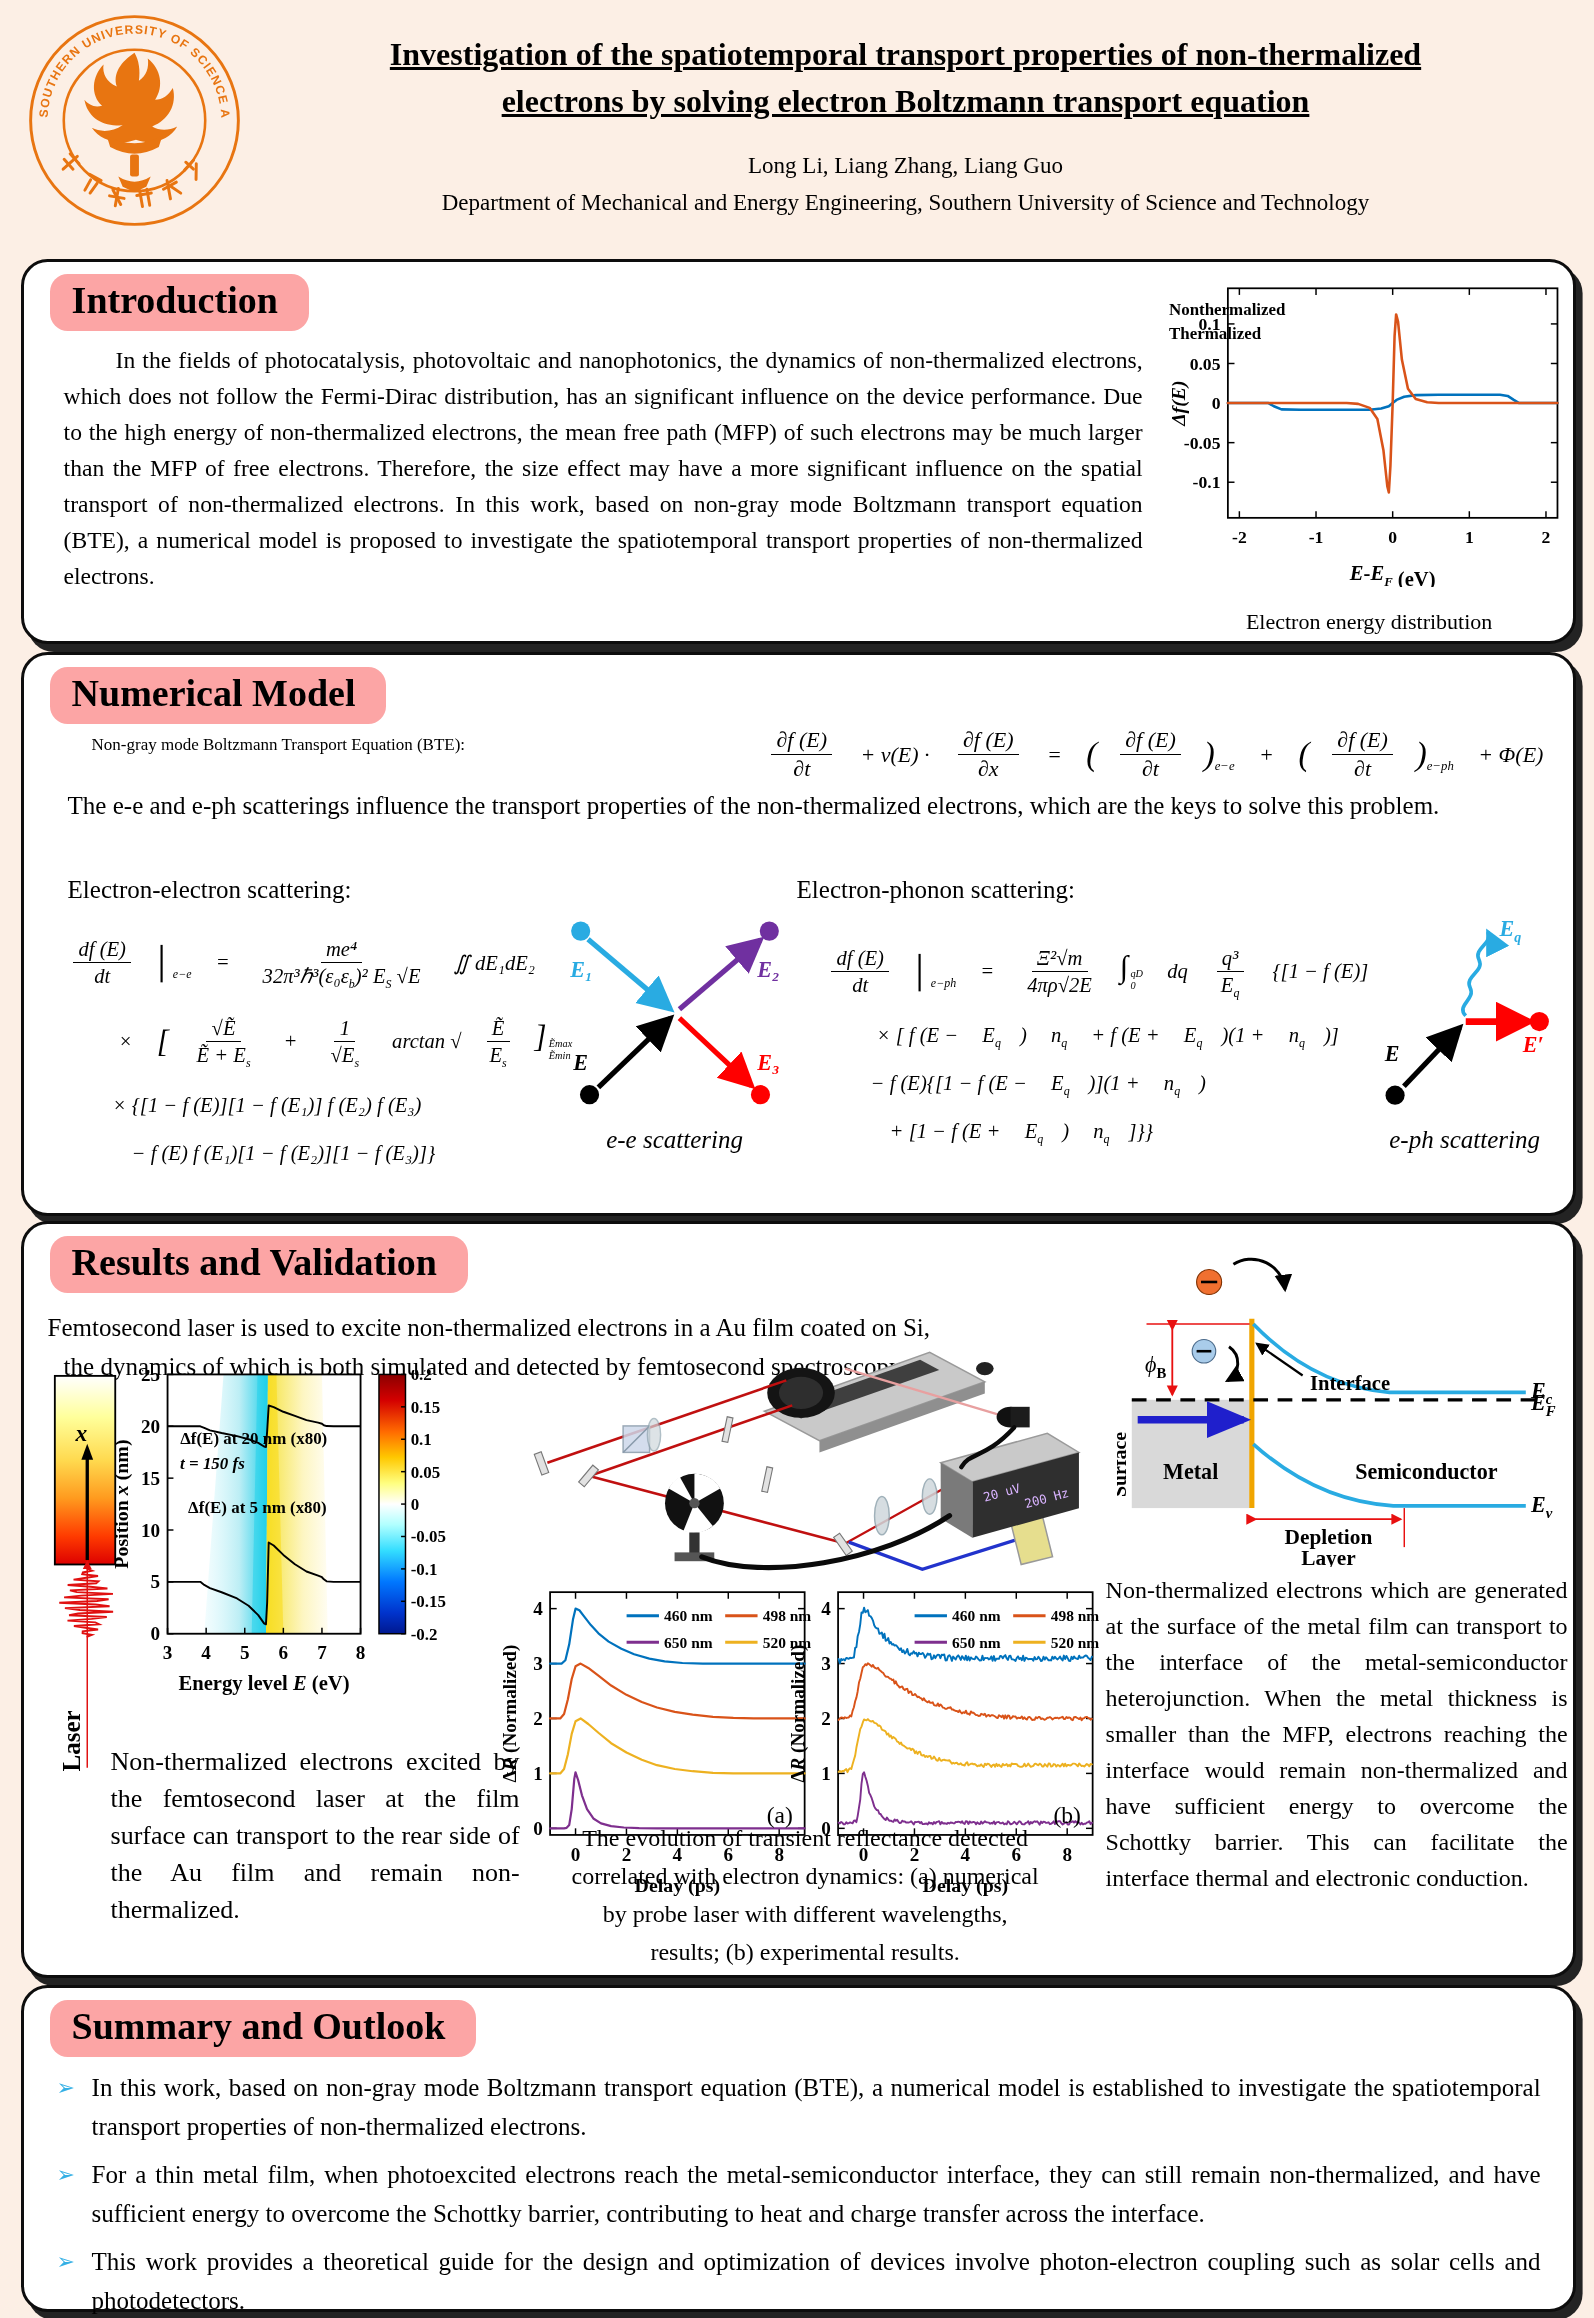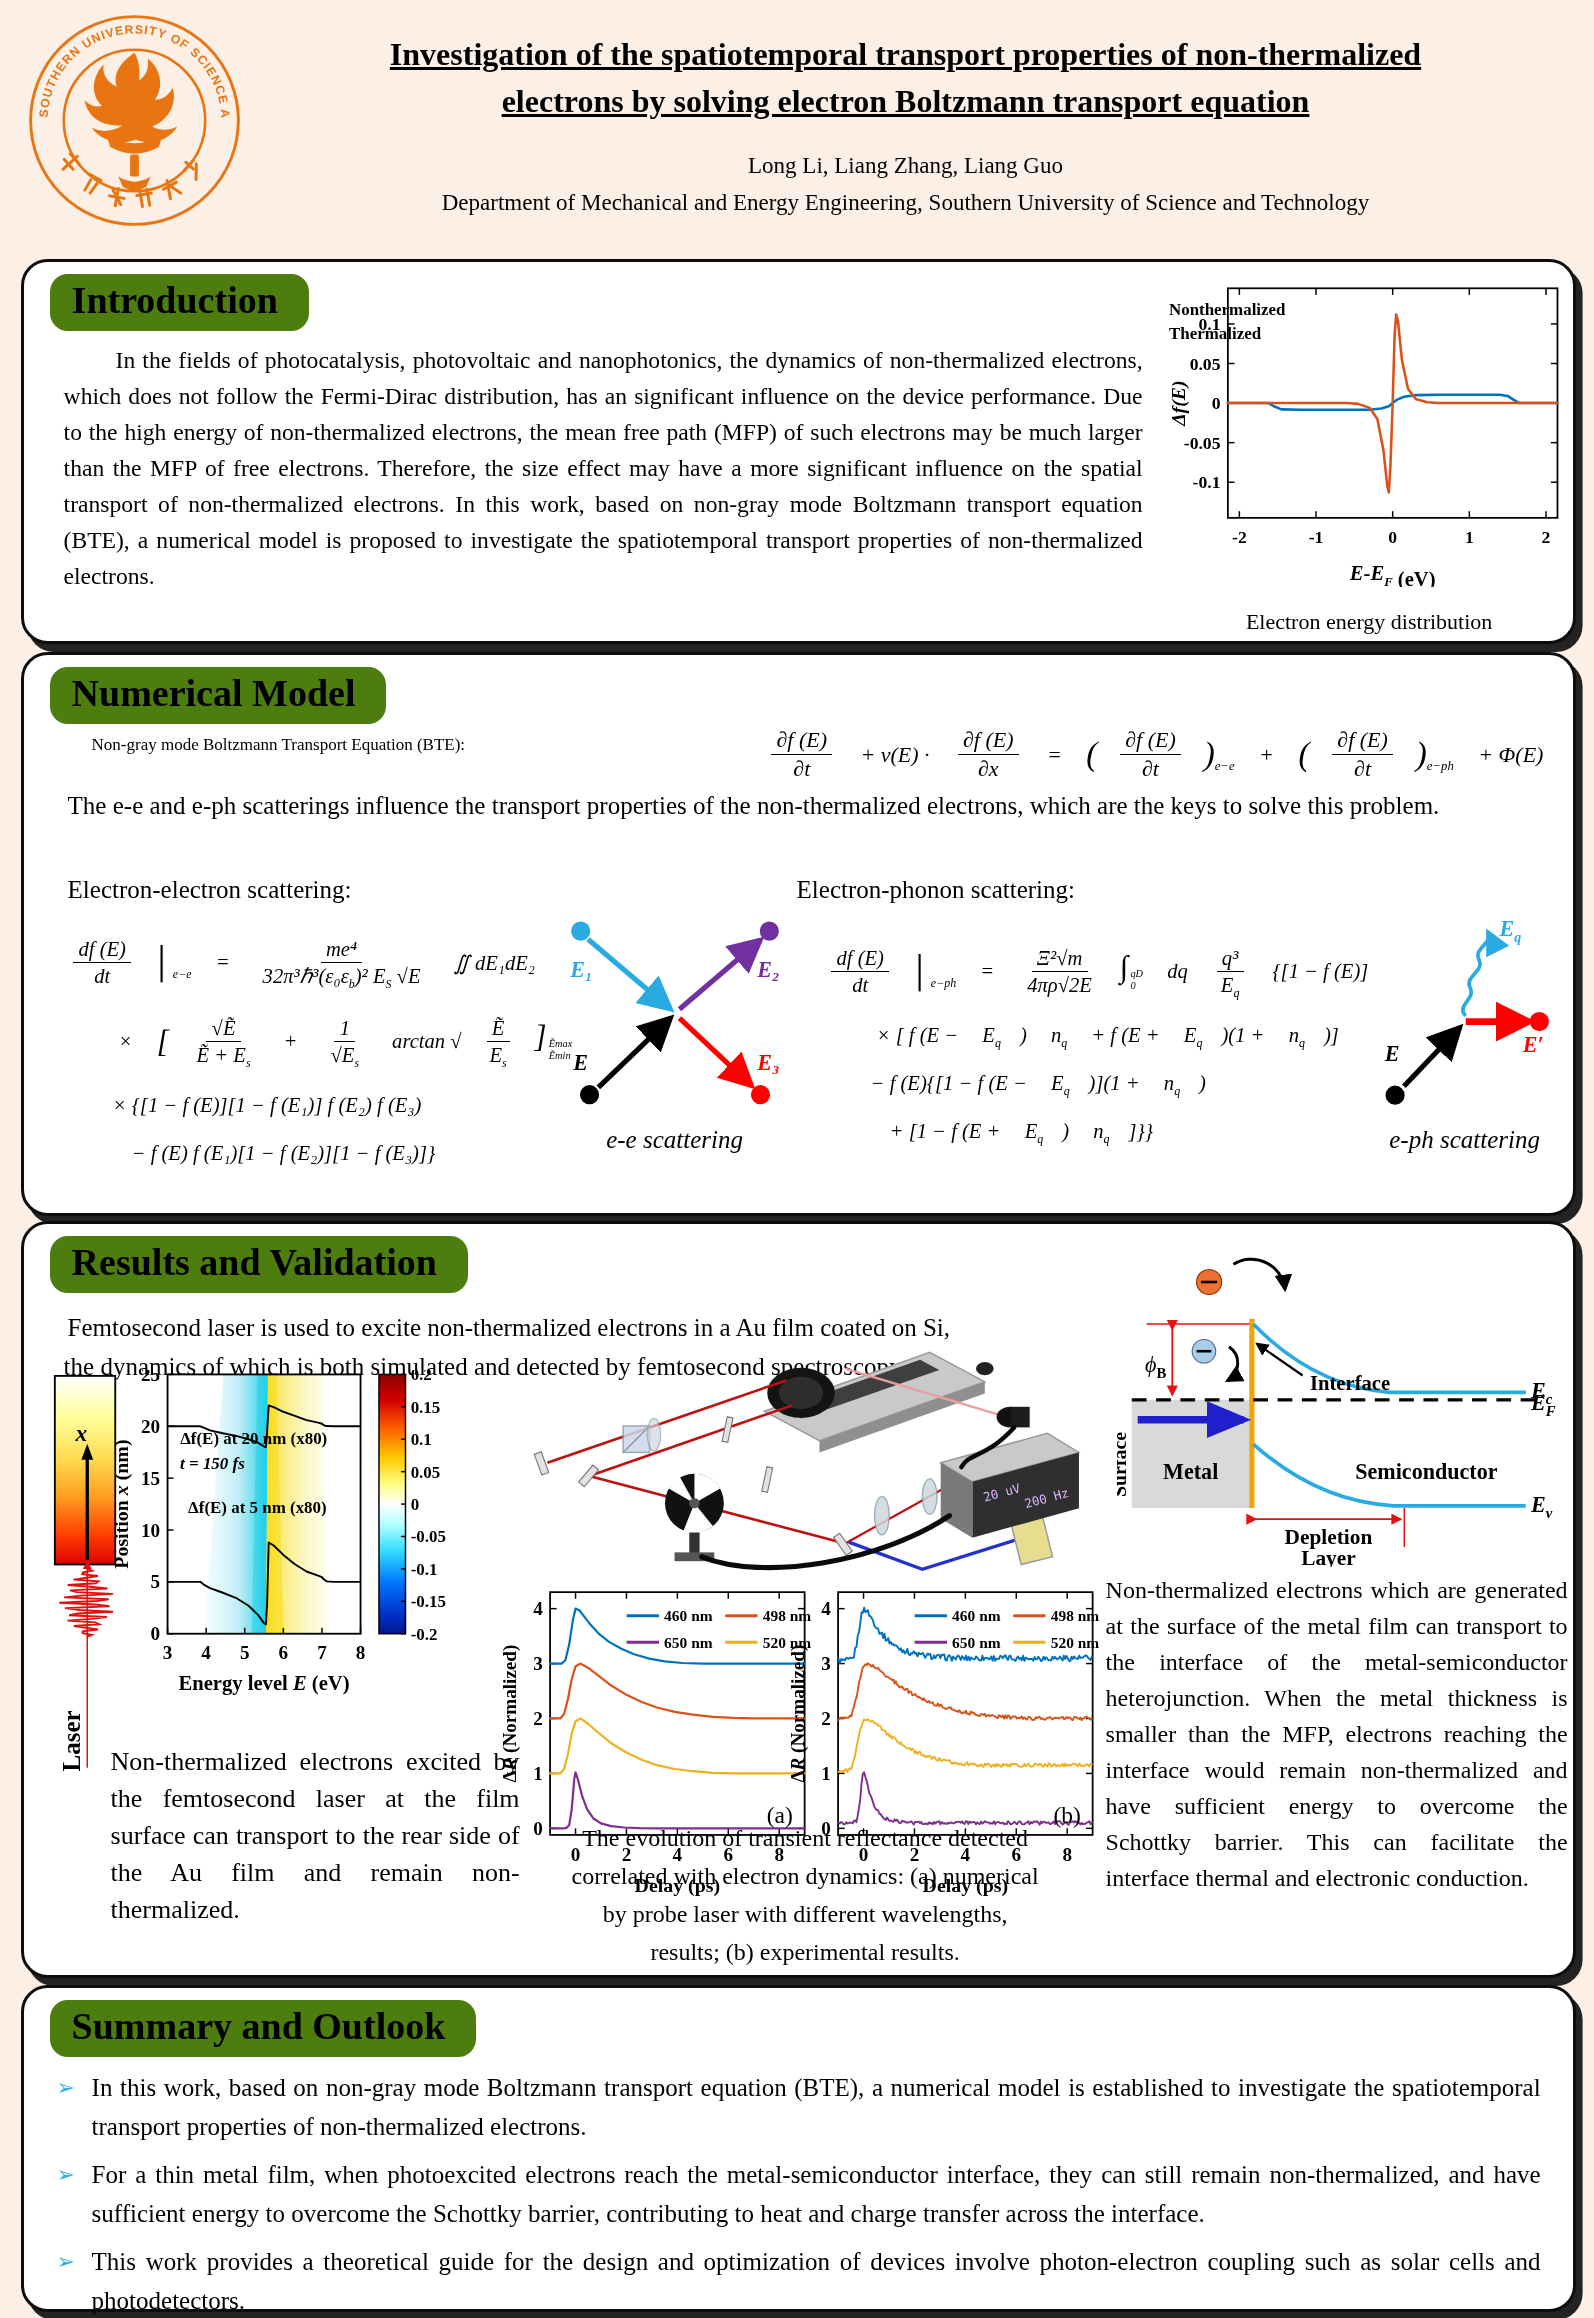--- a/index.html
+++ b/index.html
@@ -1,20 +1,20 @@
 <!DOCTYPE html>
 <html style="font-size:11.8px"><head>
 <meta charset="utf-8">
 <style>
   html,body{margin:0;padding:0;}
   body{width:1594px;height:2319px;background:#fcefe5;position:relative;
        font-family:"Liberation Serif",serif;color:#000;}
   .section{position:absolute;left:20.6px;width:1549px;background:#fff;
            border:3.7px solid #0d0d0d;border-radius:26.5px;box-shadow:6.6px 8px 0 #232323;}
-  .pill{position:absolute;background:#4d7c0f;border-radius:17.7px;padding:4.4px 31px 8.8px 22px;
+  .pill{position:absolute;background:#fca5a5;border-radius:17.7px;padding:4.4px 31px 8.8px 22px;
         font-weight:bold;font-size:38px;font-family:"Liberation Serif",serif;}
   .abs{position:absolute;}
   .jt{text-align:justify;}
   .ctr{text-align:center;}
   
   #hdr-title{position:absolute;left:243px;top:31px;width:1325px;text-align:center;
              font-weight:bold;font-size:32px;line-height:47px;text-decoration:underline;}
   #hdr-authors{position:absolute;left:243px;top:153px;width:1325px;text-align:center;font-size:23px;}
   #hdr-dept{position:absolute;left:243px;top:190px;width:1325px;text-align:center;font-size:23px;}
   
@@ -378,21 +378,21 @@
       <text x="172" y="42" font-size="30" font-style="italic" font-weight="bold" fill="#29ABE2" font-family="Liberation Serif,serif"><tspan>E</tspan><tspan font-size="19" dy="8">q</tspan></text>
       <text x="16" y="212" font-size="30" font-style="italic" font-weight="bold" fill="#000" font-family="Liberation Serif,serif">E</text>
       <text x="232" y="200" text-anchor="end" font-size="30" font-style="italic" font-weight="bold" fill="#FF0000" font-family="Liberation Serif,serif">E′</text>
     </svg>
   </div>
   <div class="abs ctr" style="left:1349px;top:471px;width:184px;font-size:25px;font-style:italic;">e-ph scattering</div>
 </div>
 
 <div class="section" id="sec-results" style="top:1221px;height:751px;">
   <div class="pill" style="left:26px;top:11.8px;">Results and Validation</div>
-  <div class="abs" style="left:44px;top:90px;width:1082px;font-size:25px;">Femtosecond laser is used to excite non-thermalized electrons in a Au film coated on Si,</div>
+  <div class="abs" style="left:24px;top:90px;width:1082px;font-size:25px;">Femtosecond laser is used to excite non-thermalized electrons in a Au film coated on Si,</div>
   <div class="abs" style="left:40px;top:129px;width:1082px;font-size:25px;">the dynamics of which is both simulated and detected by femtosecond spectroscopy.</div>
 
   <div class="figure" id="heatFig" style="left:22px;top:146px;width:442px;height:442px;">
       <svg viewBox="0 0 600 600">
         <defs>
           <linearGradient id="gradBar" x1="0" y1="0" x2="0" y2="1">
             <stop offset="0" stop-color="#ffffff"></stop>
             <stop offset="0.22" stop-color="#ffff9a"></stop>
             <stop offset="0.45" stop-color="#ffd94e"></stop>
             <stop offset="0.65" stop-color="#ff9a1e"></stop>

